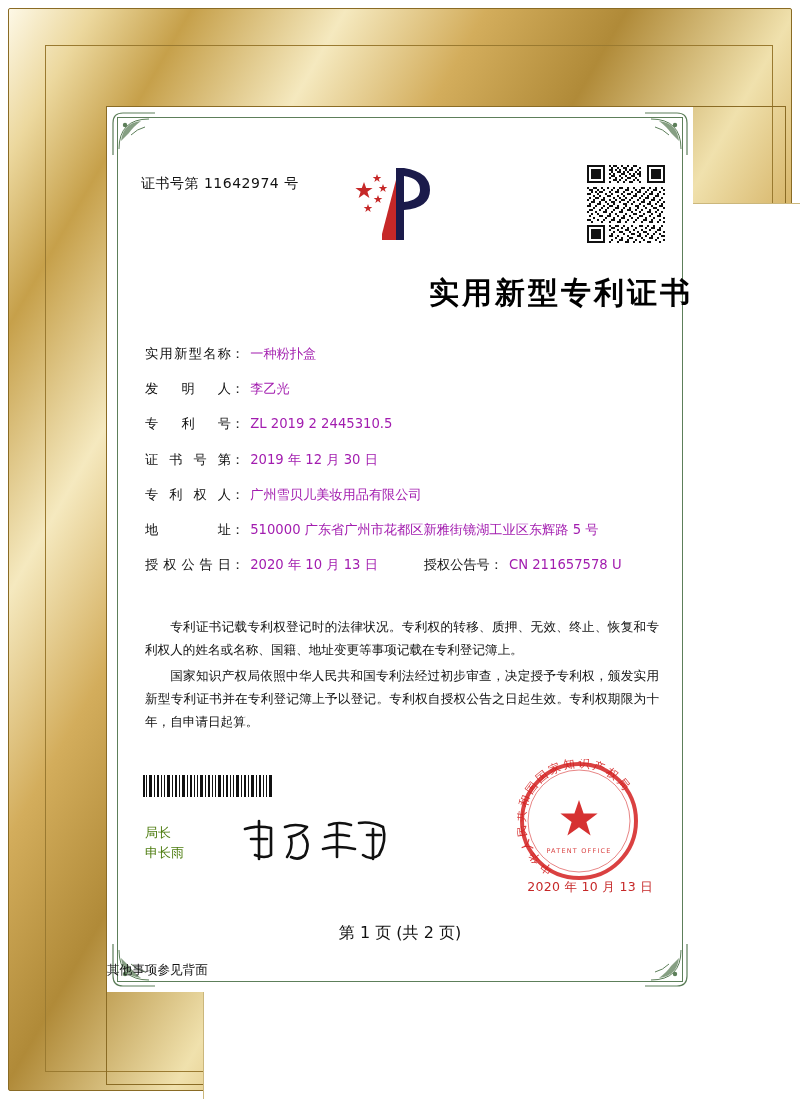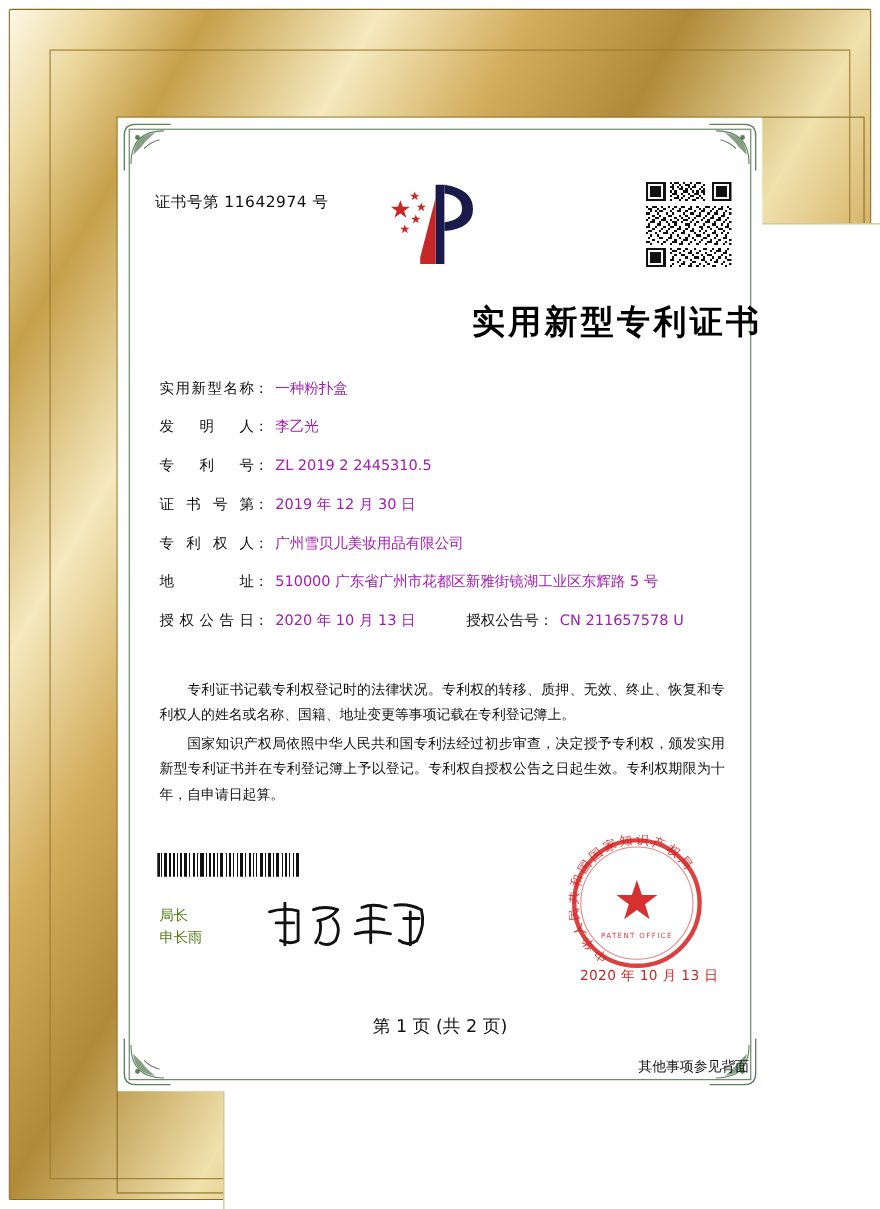--- a/index.html
+++ b/index.html
@@ -285,21 +285,21 @@
     left: 0; right: 0;
     top: 816px;
     text-align: center;
     font-size: 16px;
     color: #111;
   }
   .footnote {
     position: absolute;
     left: 0; right: 12px;
     top: 855px;
-    text-align: right;
+    text-align: left;
     font-size: 12.6px;
     color: #111;
   }
 </style>
 </head>
 <body>
 
 <div class="frame-outer">
   <div class="frame-bevel">
     <div class="frame-inner-dark">

